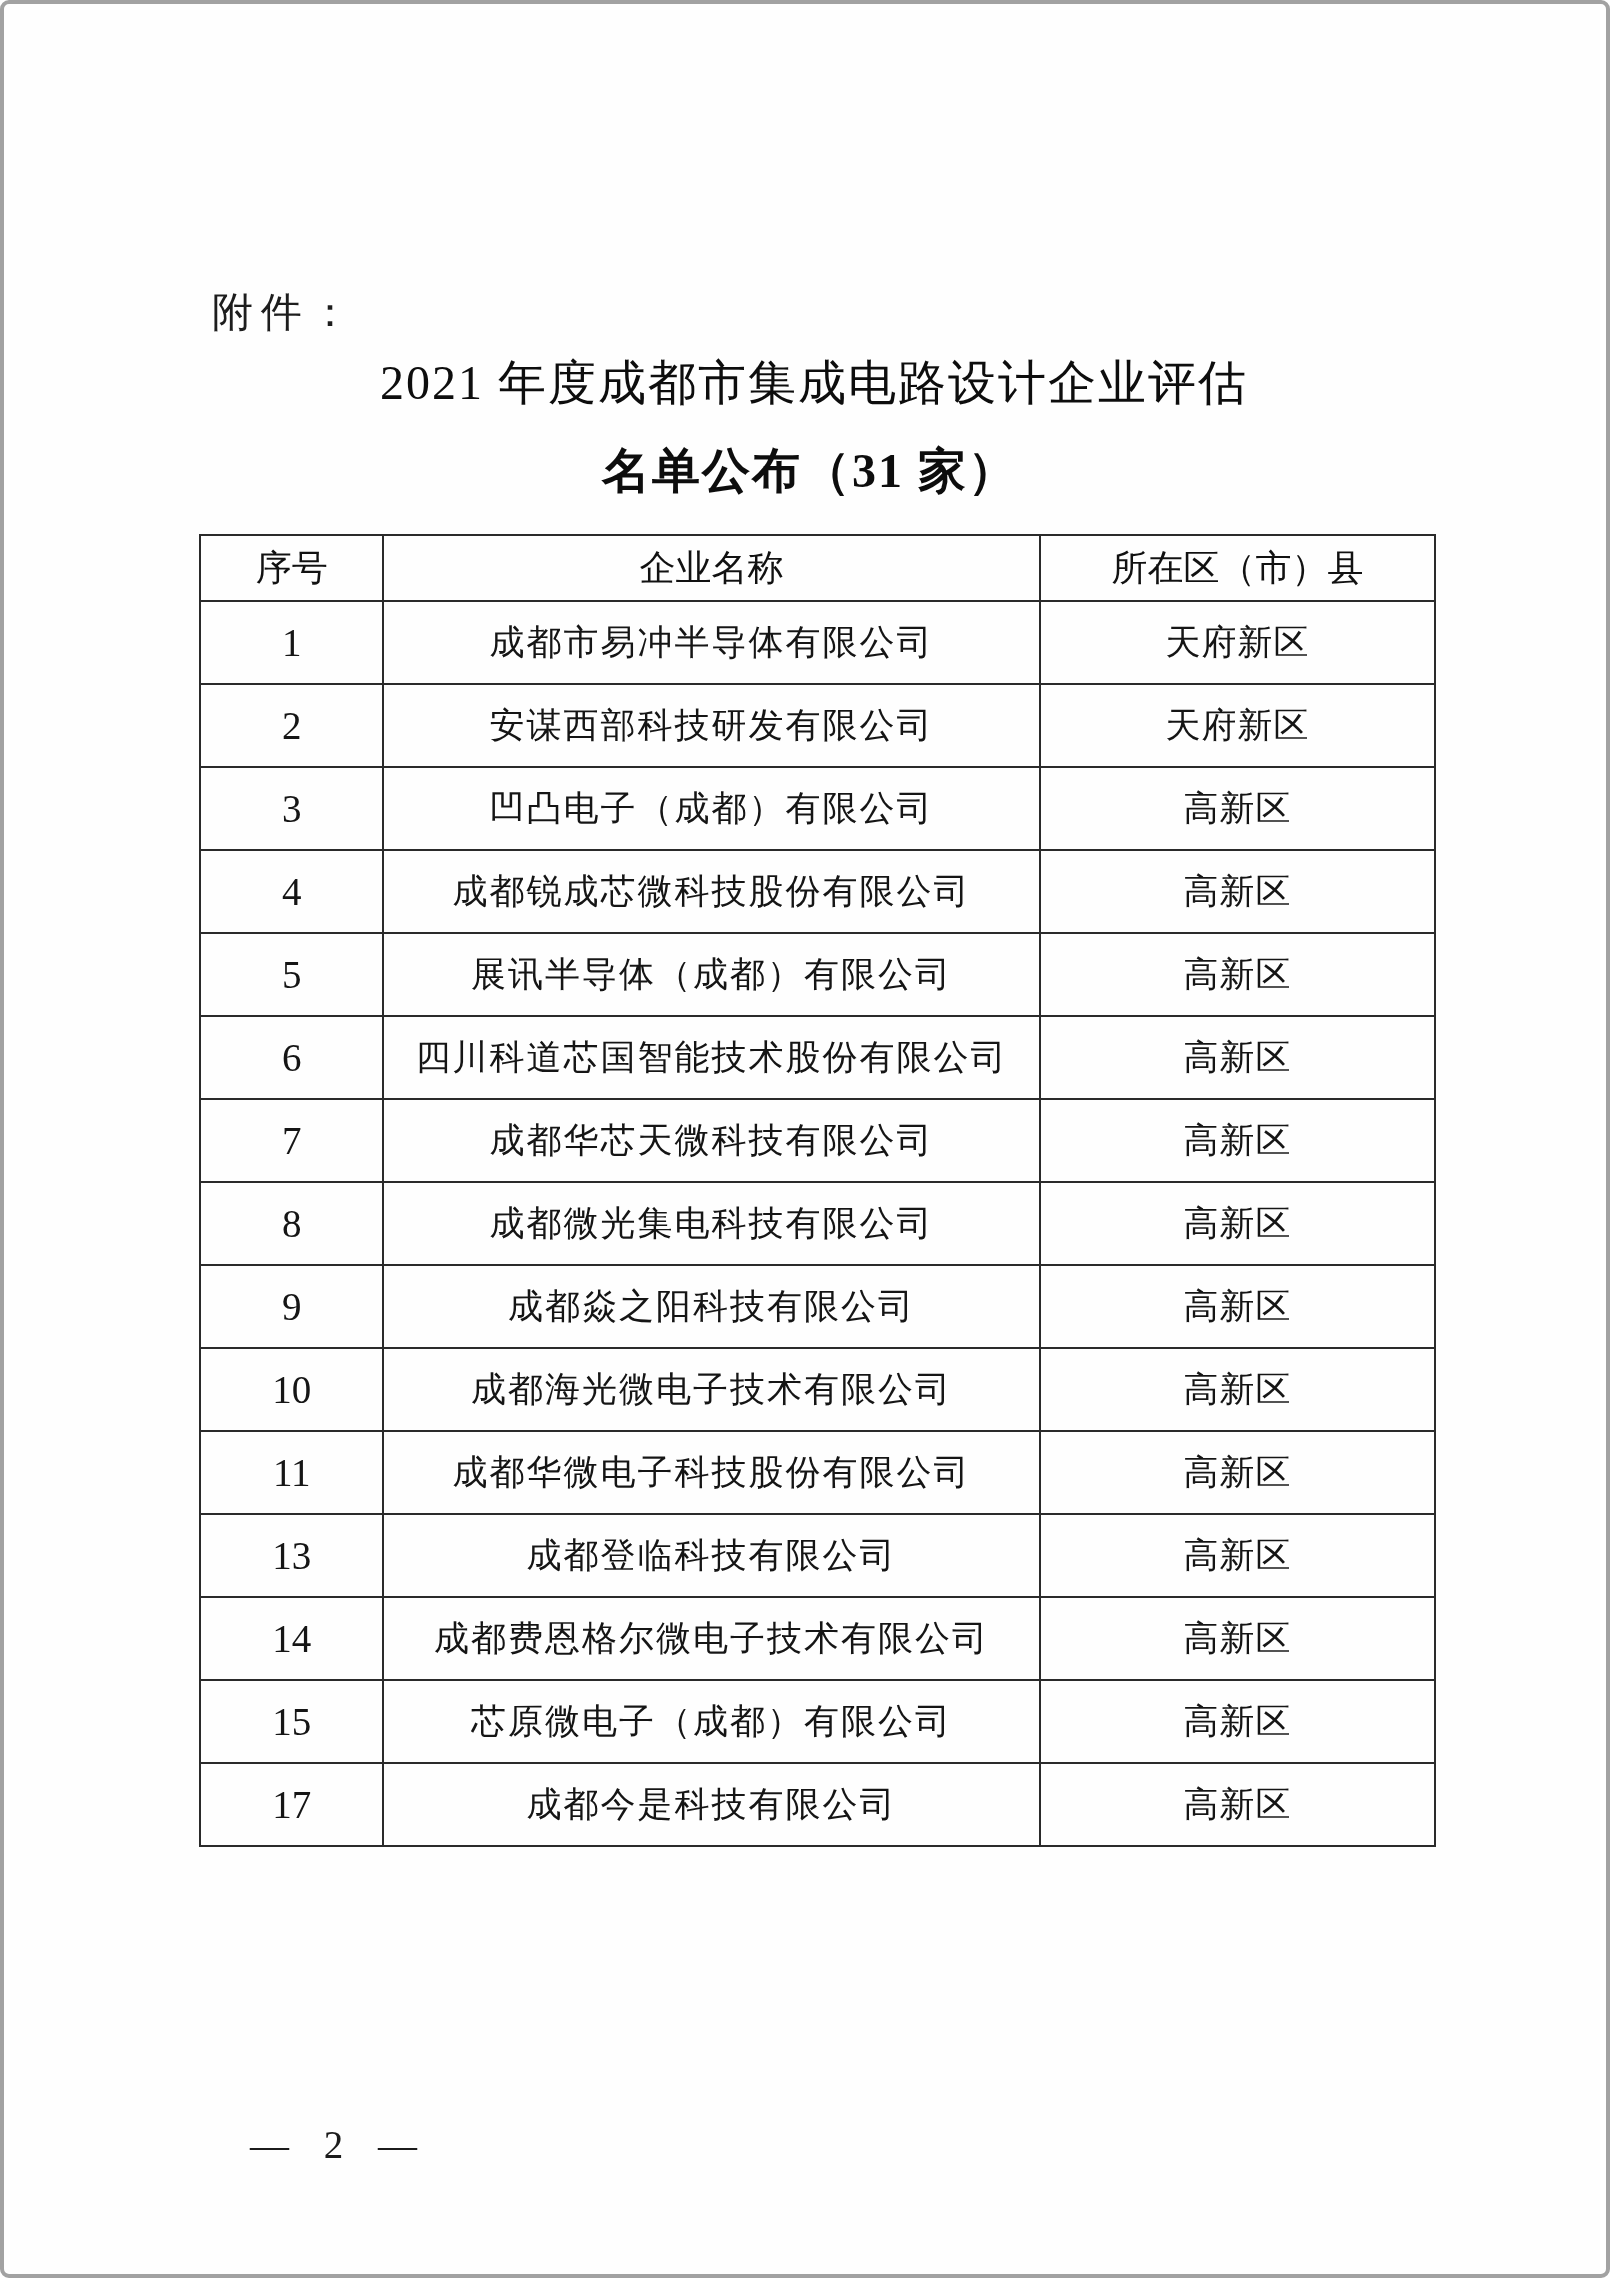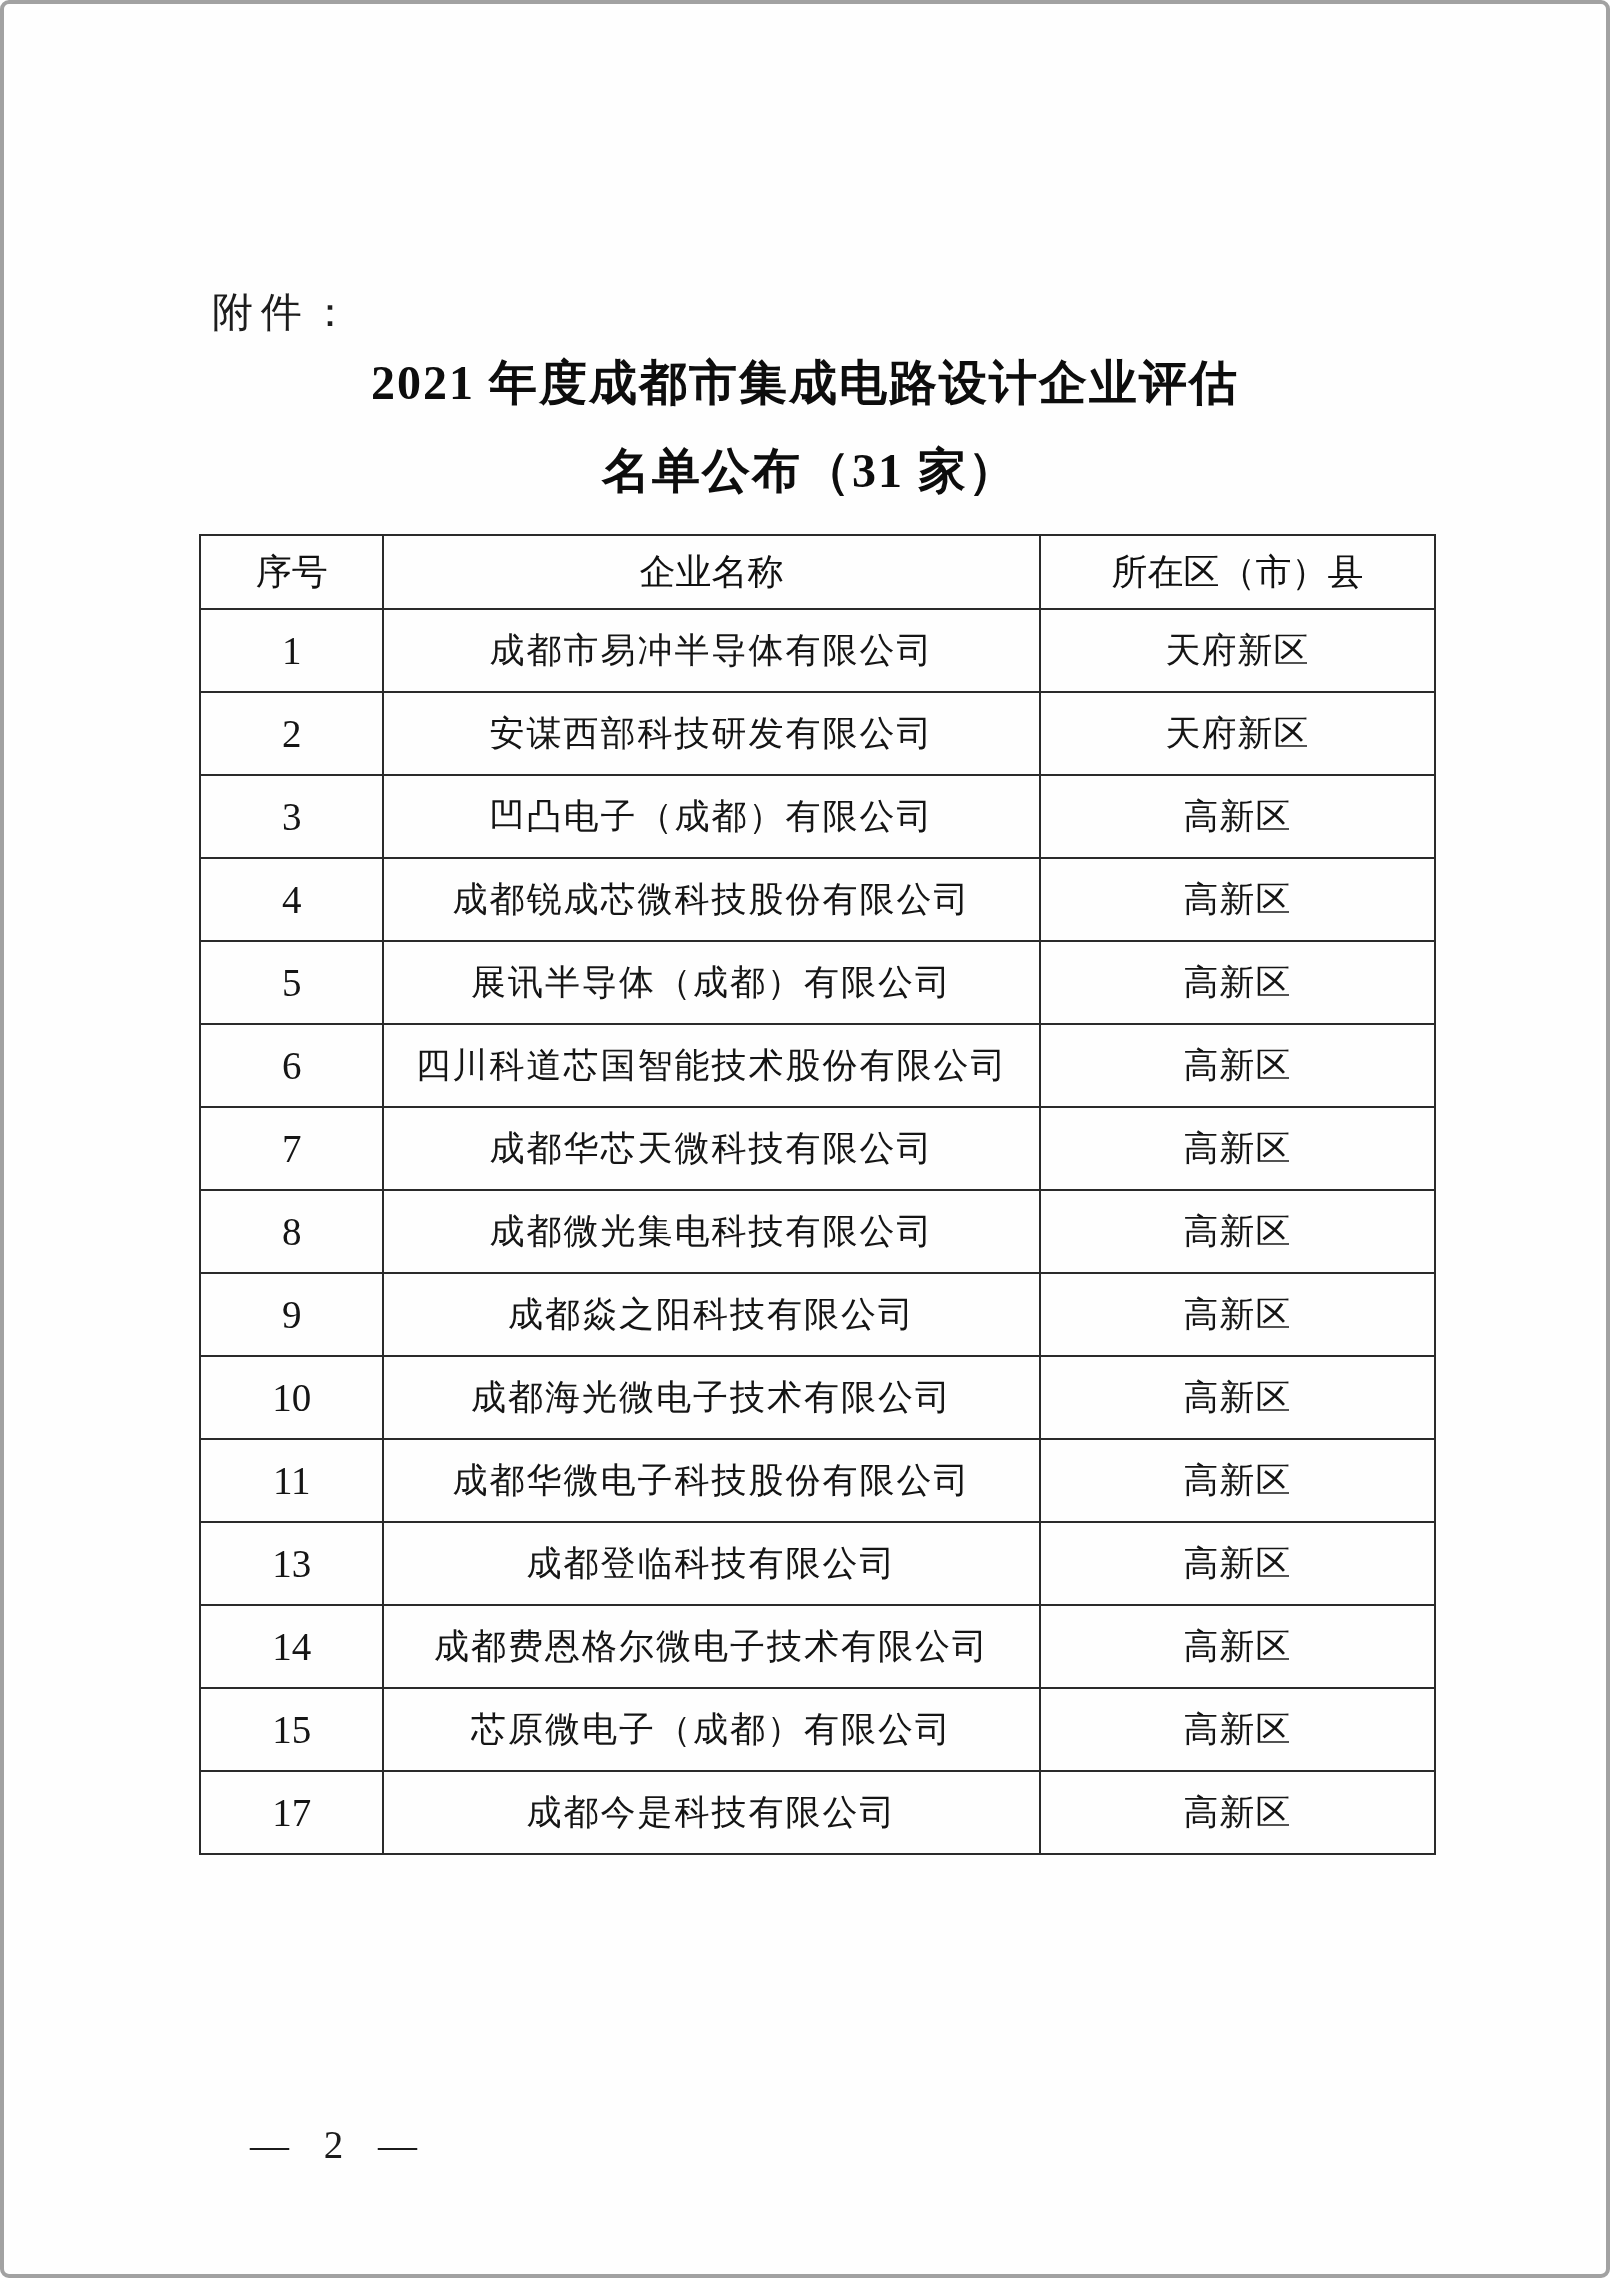--- a/index.html
+++ b/index.html
@@ -32,24 +32,25 @@
     color: #1d1d1d;
     font-family: "Liberation Serif", "DejaVu Serif", serif;
   }
   .title-line1 {
     position: absolute;
     left: 0;
     top: 347px;
     width: 100%;
     text-align: center;
     font-size: 48px;
-    font-weight: 700;
+    font-weight: 400;
     letter-spacing: 2px;
     color: #0d0d0d;
     font-family: "Liberation Serif", "DejaVu Serif", serif;
+    padding-left: 9px;
   }
   .title-line2 {
     position: absolute;
     left: 5px;
     top: 435px;
     width: 100%;
     text-align: center;
     font-size: 48px;
     font-weight: 700;
     letter-spacing: 2px;
@@ -73,21 +74,21 @@
     text-align: center;
     vertical-align: middle;
     padding: 0 5.9px;
     box-sizing: border-box;
     overflow: hidden;
     white-space: nowrap;
   }
   table.roster th, table.roster td { border-top-width: 2.9px; border-bottom-width: 2.9px; }
   table.roster tr:first-child th { border-top-width: 2.9px; }
   table.roster th {
-    height: 74px;
+    height: 66px;
     font-size: 36px;
     font-weight: 500;
     color: #111111;
     font-family: "Liberation Sans", "DejaVu Sans", sans-serif;
   }
   table.roster td {
     height: 83px;
     color: #151515;
   }
   td.cell-no {

